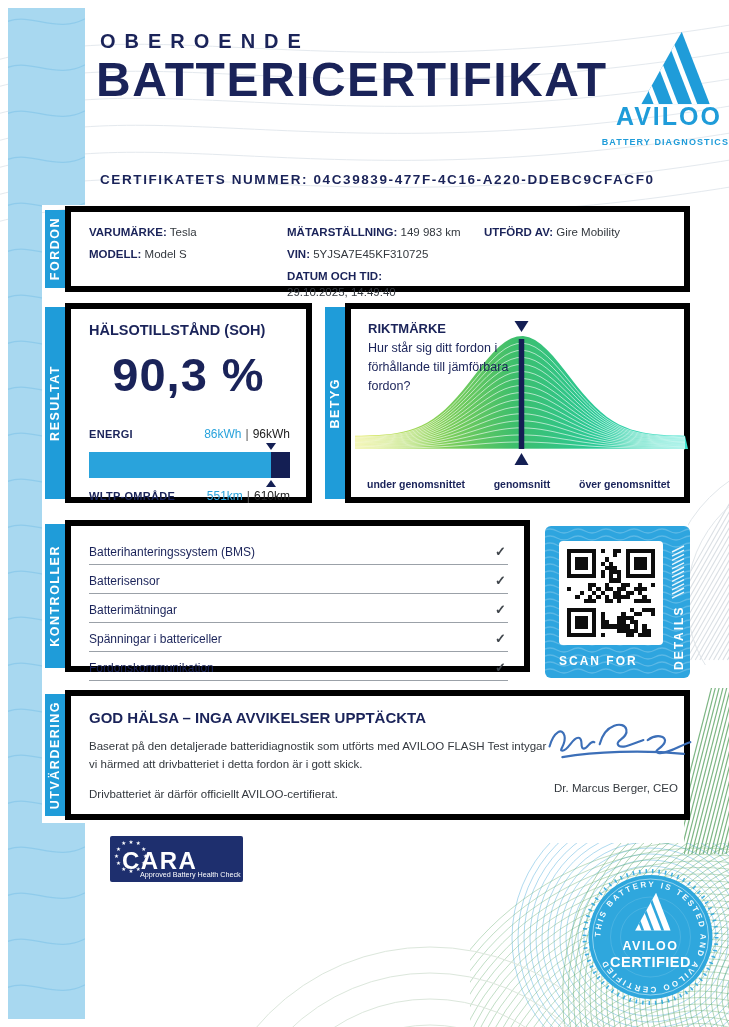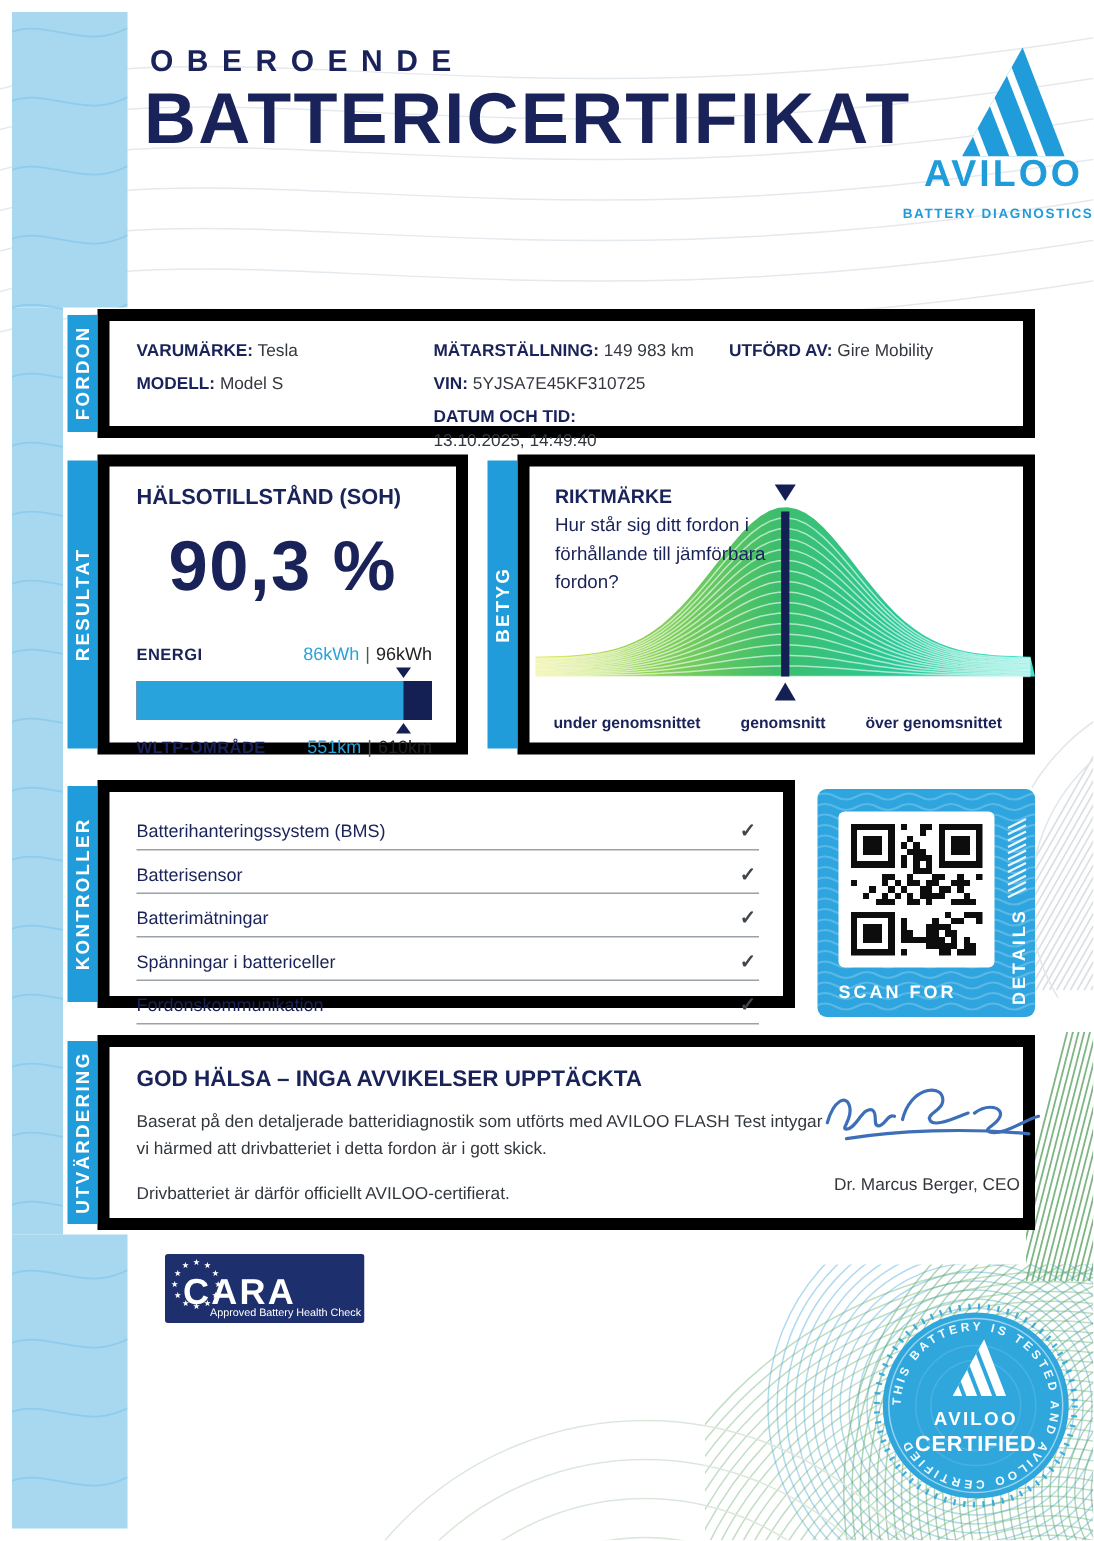--- a/index.html
+++ b/index.html
@@ -13,21 +13,21 @@
   .big-title{left:96px;top:52px;font-size:48px;font-weight:800;letter-spacing:1.5px;color:#1A2359;white-space:nowrap;}
   .brand-mark{left:628px;top:30px;}
   .brand-name{left:609px;top:102px;width:120px;text-align:center;font-size:25px;font-weight:700;letter-spacing:2px;color:#1F9CD9;}
   .brand-tagline{left:586px;top:137px;width:143px;text-align:right;font-size:9px;font-weight:700;letter-spacing:1.1px;color:#1F9CD9;}
   .certline{left:100px;top:172px;font-size:13.5px;font-weight:600;letter-spacing:1.6px;color:#1A2359;white-space:nowrap;}
 
   
   .panel{position:absolute;z-index:1;}
   .panel .tab{position:absolute;left:0;top:4px;bottom:4px;width:20px;background:#1F9CD9;display:flex;align-items:center;justify-content:center;}
   .panel .tab span{writing-mode:vertical-rl;transform:rotate(180deg);color:#fff;font-weight:700;font-size:12.5px;letter-spacing:1.5px;white-space:nowrap;}
-  .panel .box{position:absolute;left:20px;top:0;right:0;bottom:0;background:#fff;border:8px solid #000000;}
+  .panel .box{position:absolute;left:20px;top:0;right:0;bottom:0;background:#fff;border:6px solid #000000;}
 
   #sec-fordon{left:45px;top:206px;width:645px;height:86px;}
   #sec-resultat{left:45px;top:303px;width:267px;height:200px;}
   #sec-betyg{left:325px;top:303px;width:365px;height:200px;}
   #sec-kontroller{left:45px;top:520px;width:485px;height:152px;}
   #sec-utvardering{left:45px;top:690px;width:645px;height:130px;}
 
   
   .f-col{position:absolute;top:12px;}
   .f-line{margin-bottom:6px;font-size:11.5px;line-height:16px;white-space:nowrap;}
@@ -281,35 +281,39 @@
     <g clip-path="url(#mkclip)">
       <rect x="0" y="0" width="100" height="92" fill="#1F9CD9"></rect>
       <line x1="21.4" y1="61.8" x2="35.7" y2="98.8" stroke="#fff" stroke-width="6"></line>
       <line x1="35.1" y1="37.2" x2="58.9" y2="98.8" stroke="#fff" stroke-width="6"></line>
       <line x1="48.8" y1="12.6" x2="82.1" y2="98.8" stroke="#fff" stroke-width="6"></line>
     </g>
   </svg>
   <div class="abs brand-name">AVILOO</div>
   <div class="abs brand-tagline">BATTERY DIAGNOSTICS</div>
 
+  <div class="abs certline">
+    <span>CERTIFIKATETS NUMMER:</span>
+    <span>04C39839-477F-4C16-A220-DDEBC9CFACF0</span>
+  </div>
 
   <section class="panel" id="sec-fordon">
     <div class="tab">
         <span>FORDON</span>
       </div>
     <div class="box">
       <div class="f-col" style="left:18px">
         <div class="f-line"><span class="f-label">VARUMÄRKE:</span> <span class="f-value">Tesla</span></div>
         <div class="f-line"><span class="f-label">MODELL:</span> <span class="f-value">Model S</span></div>
       </div>
       <div class="f-col" style="left:216px">
         <div class="f-line"><span class="f-label">MÄTARSTÄLLNING:</span> <span class="f-value">149 983 km</span></div>
         <div class="f-line"><span class="f-label">VIN:</span> <span class="f-value">5YJSA7E45KF310725</span></div>
         <div class="f-line" style="margin-bottom:0"><span class="f-label">DATUM OCH TID:</span></div>
-        <div class="f-line"><span class="f-value">13.10.2025, 14:49:40</span></div>
+        <div class="f-line"><span class="f-value">29.10.2025, 14:49:40</span></div>
       </div>
       <div class="f-col" style="left:413px">
         <div class="f-line"><span class="f-label">UTFÖRD AV:</span> <span class="f-value">Gire Mobility</span></div>
       </div>
     </div>
   </section>
 
   <section class="panel" id="sec-resultat">
     <div class="tab">
         <span>RESULTAT</span>

